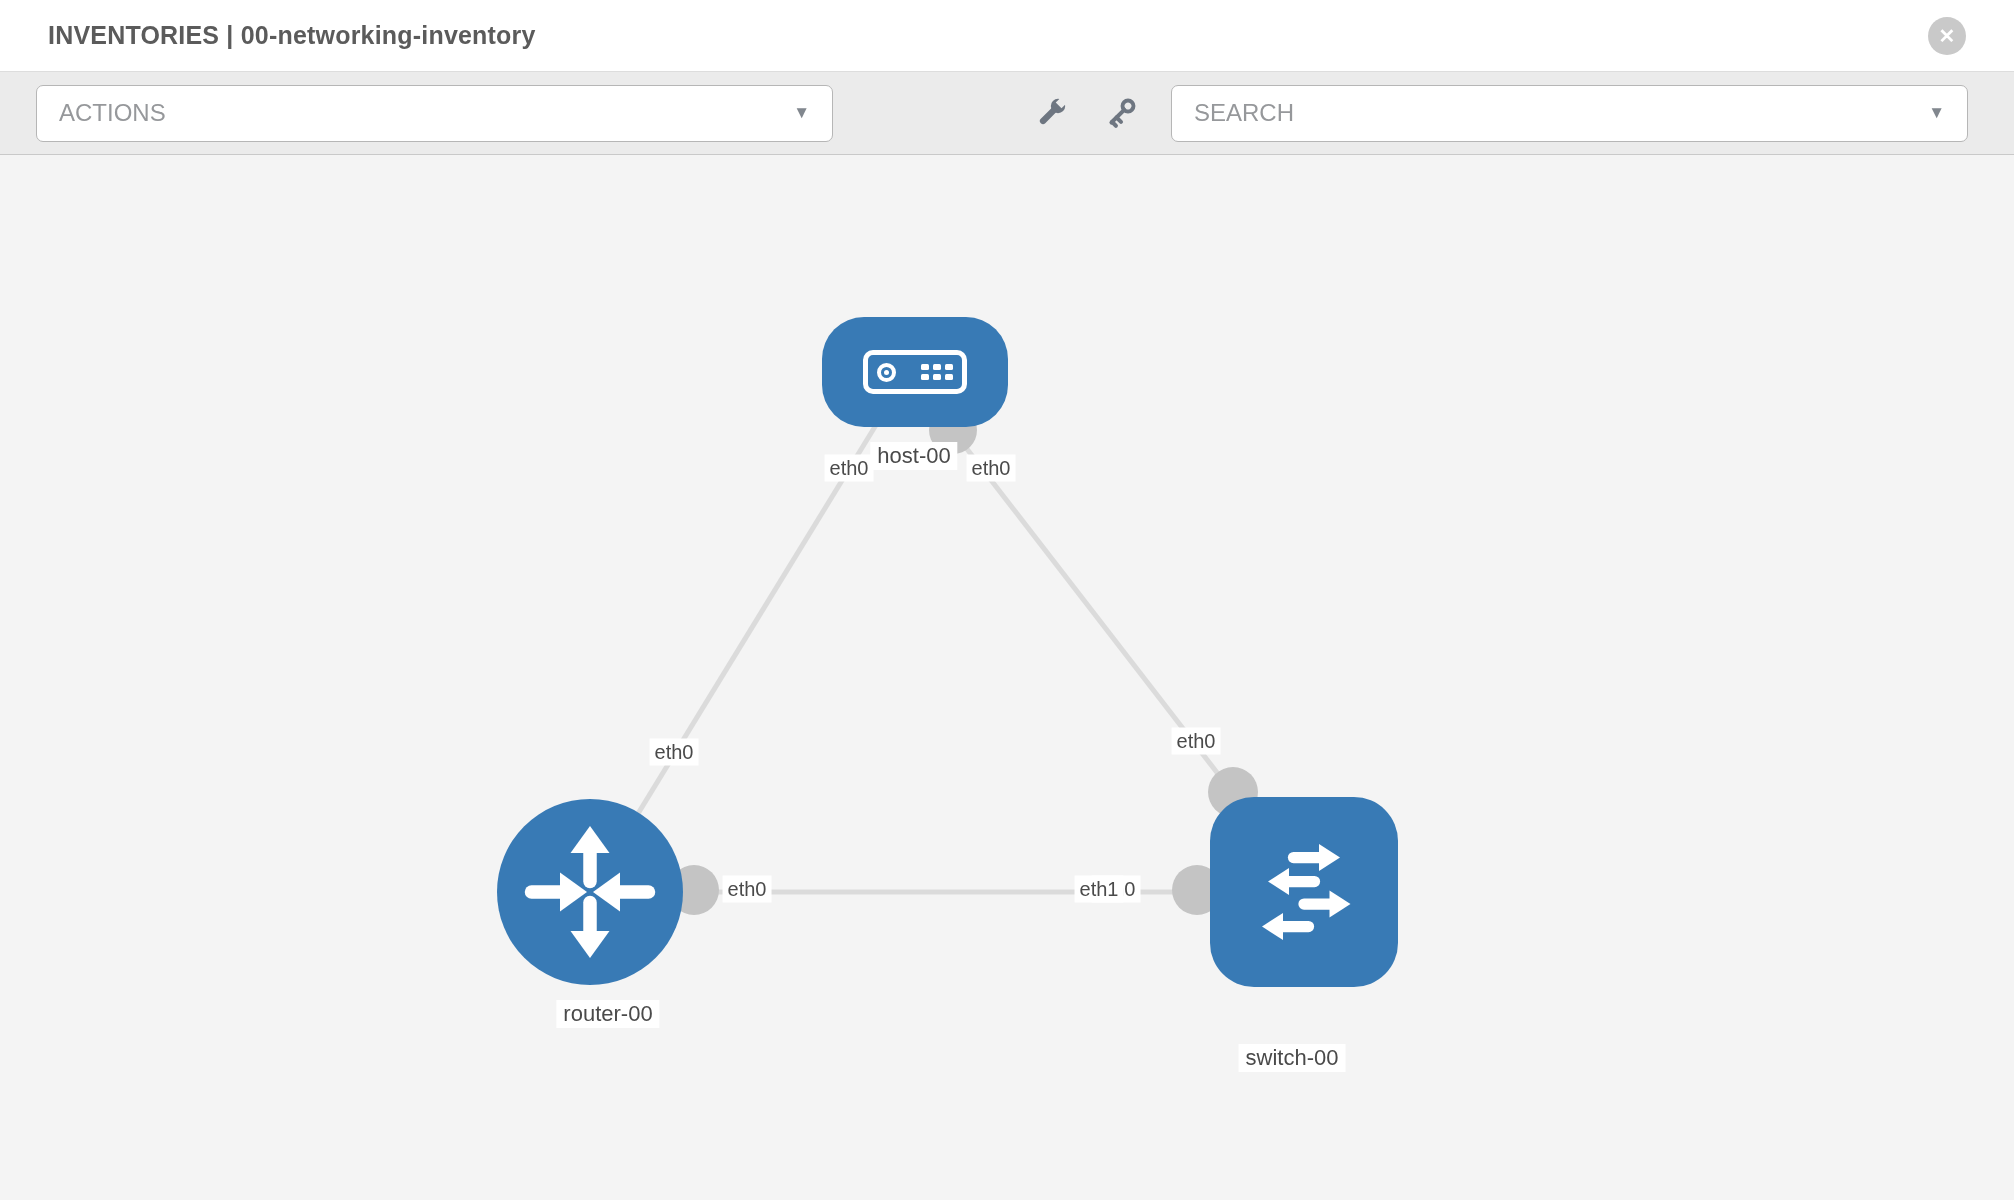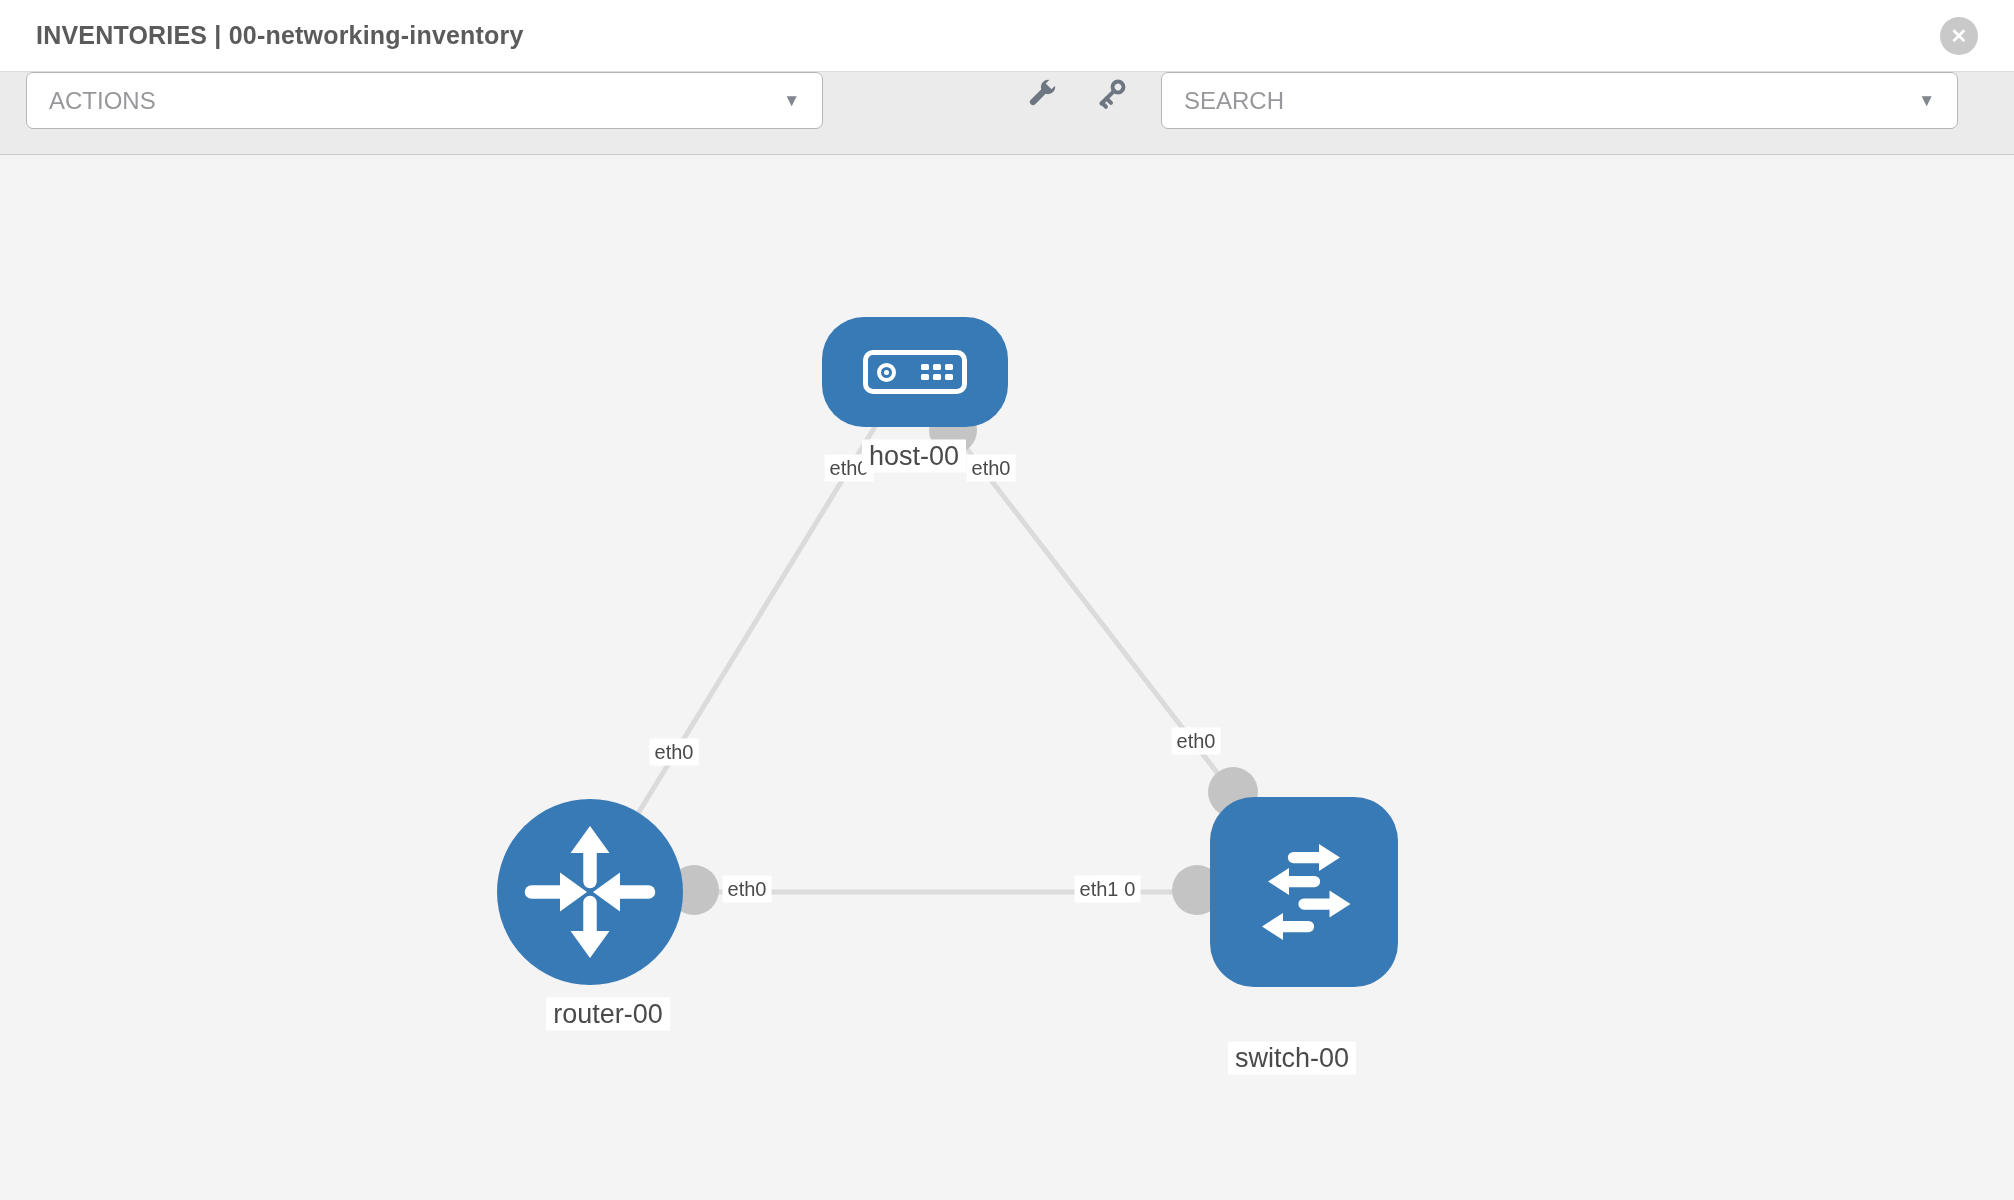--- a/index.html
+++ b/index.html
@@ -5,34 +5,34 @@
   * { margin:0; padding:0; box-sizing:border-box; }
   html,body { width:2014px; height:1200px; overflow:hidden; }
   body {
     font-family:"Liberation Sans","DejaVu Sans",sans-serif;
     background:#f4f4f4; display:flex; flex-direction:column;
   }
 
   
   .app-header {
     height:71px; background:#ffffff; display:flex; align-items:center;
-    padding:0 36px; flex:0 0 auto;
+    padding:0 48px; flex:0 0 auto;
   }
   .app-title { font-size:25px; font-weight:bold; color:#5b5b5b; letter-spacing:.2px; }
   .close-btn {
     margin-left:auto; width:38px; height:38px; border-radius:50%;
     background:#c9c9c9; border:none; color:#ffffff; font-size:20px; font-weight:bold;
     display:flex; align-items:center; justify-content:center; cursor:pointer;
   }
 
   
   .toolbar {
     height:84px; background:#ebebeb; border-top:1px solid #dddddd;
-    border-bottom:1px solid #c9c9c9; display:flex; 
-    padding:0 34px 0 26px; flex:0 0 auto;
+    border-bottom:1px solid #c9c9c9; display:flex; align-items:center;
+    padding:0 34px 0 36px; flex:0 0 auto;
   }
   .select-box {
     width:797px; height:57px; background:#ffffff; border:1px solid #b6b6b6;
     border-radius:7px; display:flex; align-items:center; padding:0 22px;
     font-size:24px; color:#96989b; cursor:pointer;
   }
   .select-box .caret { margin-left:auto; font-size:17px; color:#81878e; }
   .icon-btn {
     background:none; border:none; cursor:pointer; width:44px; height:44px;
     display:flex; align-items:center; justify-content:center;
@@ -57,21 +57,21 @@
   .host-glyph .led { width:19px; height:19px; border:4px solid #fff; border-radius:50%;
                      position:relative; }
   .host-glyph .led::after { content:""; position:absolute; left:3px; top:3px;
                             width:5px; height:5px; border-radius:50%; background:#fff; }
   .host-glyph .ports { margin-left:auto; display:grid;
                        grid-template-columns:repeat(3,8px); grid-gap:4px 4px; }
   .host-glyph .ports span { width:8px; height:6px; background:#fff; border-radius:1.5px; }
 
   .node-label {
     position:absolute; z-index:4; transform:translate(-50%,-50%);
-    background:#ffffff; color:#4a4a4a; font-size:27px; padding:1px 7px;
+    background:#ffffff; color:#4a4a4a; font-size:22px; padding:1px 7px;
     white-space:nowrap;
   }
   .iface-label {
     position:absolute; z-index:3; transform:translate(-50%,-50%);
     background:#ffffff; color:#4a4a4a; font-size:20px; padding:2px 5px;
     white-space:nowrap;
   }
 </style>
 </head>
 <body>

